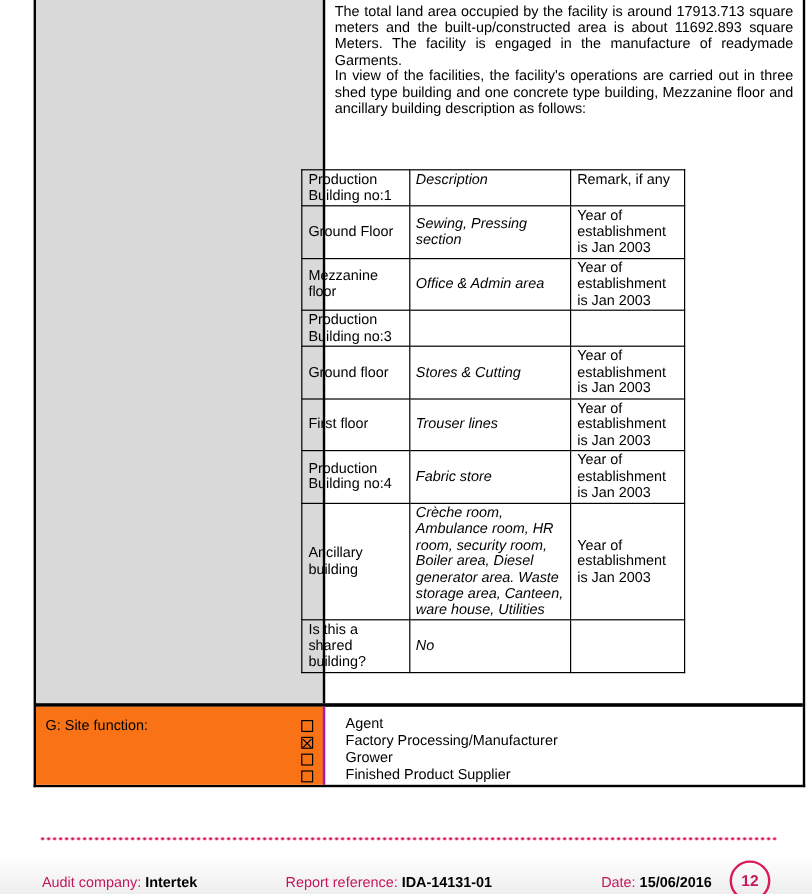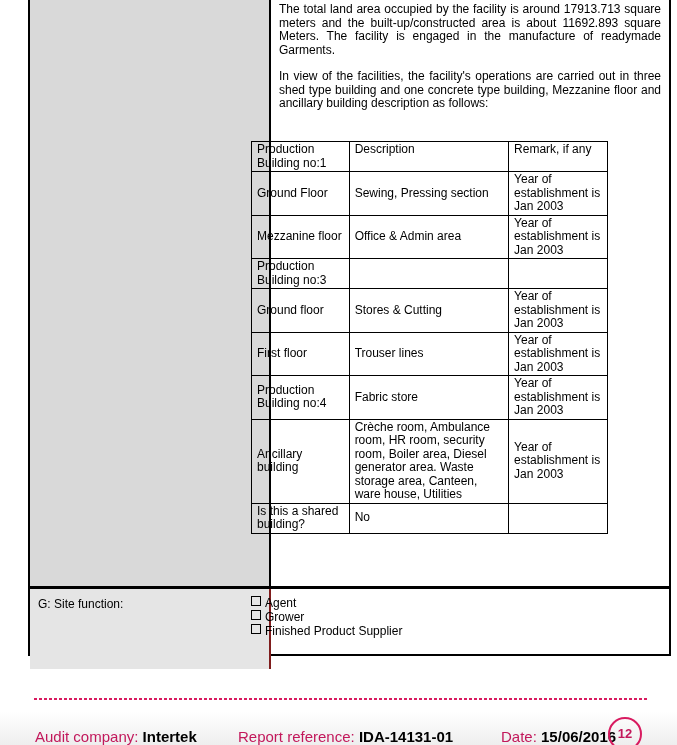--- a/index.html
+++ b/index.html
@@ -15,67 +15,67 @@
     box-sizing: border-box;
   }
   .left-col-top {
     position: absolute; left: 0; top: 0; width: 241px; height: 586px;
     background: #d9d9d9; border-right: 2px solid #000; box-sizing: border-box;
   }
   .row-divider {
     position: absolute; left: 0; top: 586px; width: 100%; height: 3px; background: #000;
   }
   .left-col-bottom {
-    position: absolute; left: 0; top: 589px; width: 241px; height: 80px;
-    background: #e5e5e5; border-right: 2px solid #7f1d1d; box-sizing: border-box;
+    position: absolute; left: 0; top: 589px; width: 241px; height: 65px;
+    background: #f97316; border-right: 2px solid #a21caf; box-sizing: border-box;
   }
   .site-label {
     position: absolute; left: 8px; top: 8px; font-size: 12px;
   }
   .right-top {
     position: absolute; left: 243px; top: 0; width: 396px;
   }
   .para {
     font-size: 12px; line-height: 13.5px; margin: 0; padding: 3px 8px 0 6px; text-align: justify;
   }
-  .para + .para { margin-top: 13px; padding-top: 0; }
+  .para + .para { padding-top: 0; }
   table.bld {
-    position: absolute; left: 251px; top: 141px; width: 357px;
+    position: absolute; left: 251px; top: 141px; width: 320px;
     border-collapse: collapse; font-size: 12px; line-height: 13.5px;
   }
   table.bld td {
     border: 1px solid #000; padding: 1px 5px; vertical-align: middle;
   }
   table.bld td.c1 { width: 91px; }
-  table.bld td.c2 { width: 162px; }
+  table.bld td.c2 { width: 162px; font-style: italic; }
   table.bld td.c3 { width: 90px; }
   table.bld tr.head td { vertical-align: top; }
   .right-bottom {
     position: absolute; left: 251px; top: 596px; font-size: 12px; line-height: 14px;
   }
-  .cb-row { display: flex; align-items: flex-start; }
+  .cb-row { display: flex; align-items: flex-end; gap: 23px; }
   .cb {
     display: inline-block; width: 10px; height: 10px; border: 1px solid #000;
     margin-right: 4px; position: relative; box-sizing: border-box;
   }
   .cb.checked::before, .cb.checked::after {
     content: ""; position: absolute; left: -1px; top: 3.5px; width: 10px; height: 1px; background: #000;
   }
   .cb.checked::before { transform: rotate(45deg); }
   .cb.checked::after { transform: rotate(-45deg); }
   .footer-dots {
     position: absolute; left: 33px; top: 697px; width: 615px; height: 4px;
     background-image: radial-gradient(circle, #d81b60 1.3px, transparent 1.5px);
     background-size: 5px 4px;
   }
   .footer {
     position: absolute; left: 0; top: 712px; width: 677px; height: 33px;
     background: linear-gradient(#ffffff, #eeeeee);
   }
-  .footer .item { position: absolute; top: 16px; font-size: 15px; color: #c2185b; }
+  .footer .item { position: absolute; top: 16px; font-size: 12px; color: #c2185b; }
   .footer .item b { color: #000; font-weight: bold; }
   .page-circle {
     position: absolute; left: 608px; top: 5px; width: 34px; height: 34px;
     border: 2px solid #d81b60; border-radius: 50%; box-sizing: border-box;
     color: #c2185b; font-weight: bold; font-size: 13px; text-align: center; line-height: 30px;
   }
 </style>
 </head>
 <body>
 
@@ -140,20 +140,24 @@
       </tr>
     </tbody>
 </table>
 
 <div class="right-bottom" id="site-options">
     <div class="cb-row">
       <span class="cb"></span>
       <span>Agent</span>
     </div>
     <div class="cb-row">
+      <span class="cb checked"></span>
+      <span>Factory Processing/Manufacturer</span>
+    </div>
+    <div class="cb-row">
       <span class="cb"></span>
       <span>Grower</span>
     </div>
     <div class="cb-row">
       <span class="cb"></span>
       <span>Finished Product Supplier</span>
     </div>
   </div>
 
 <div class="footer-dots"></div>

